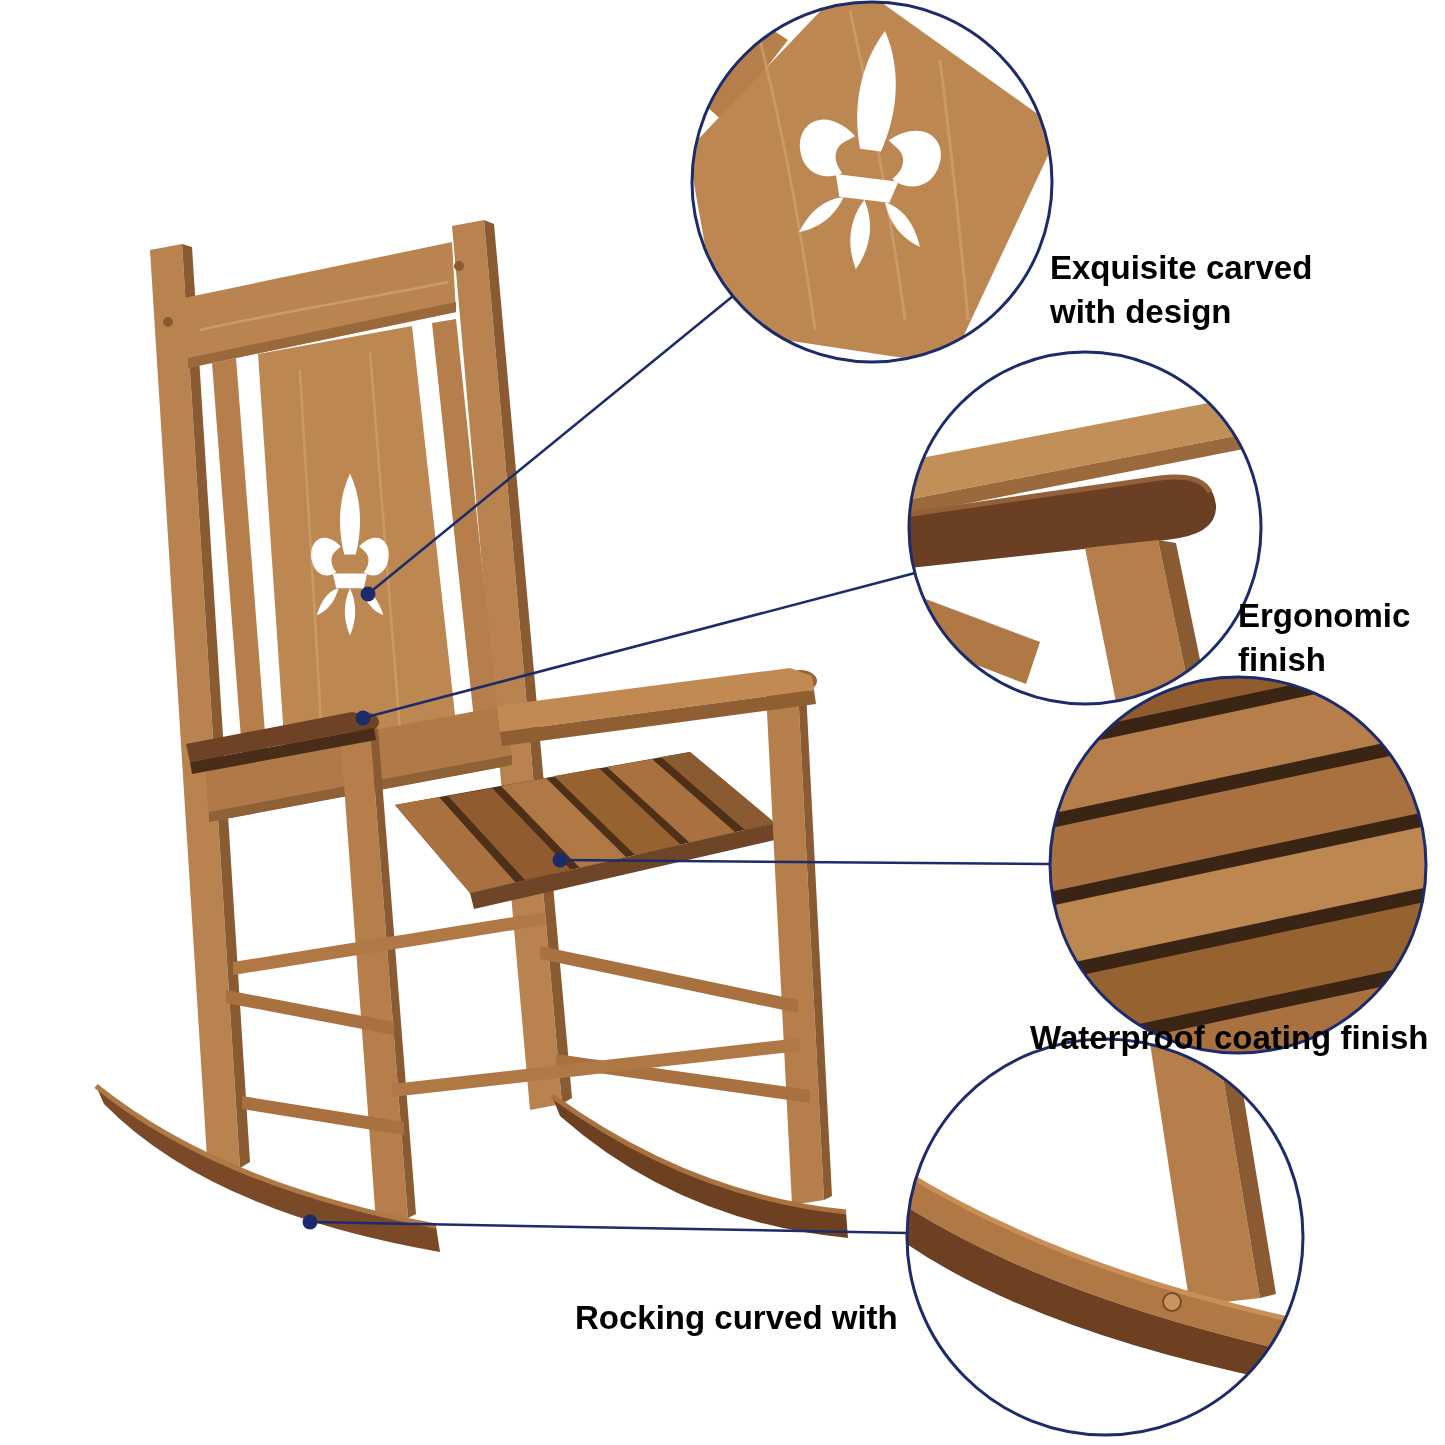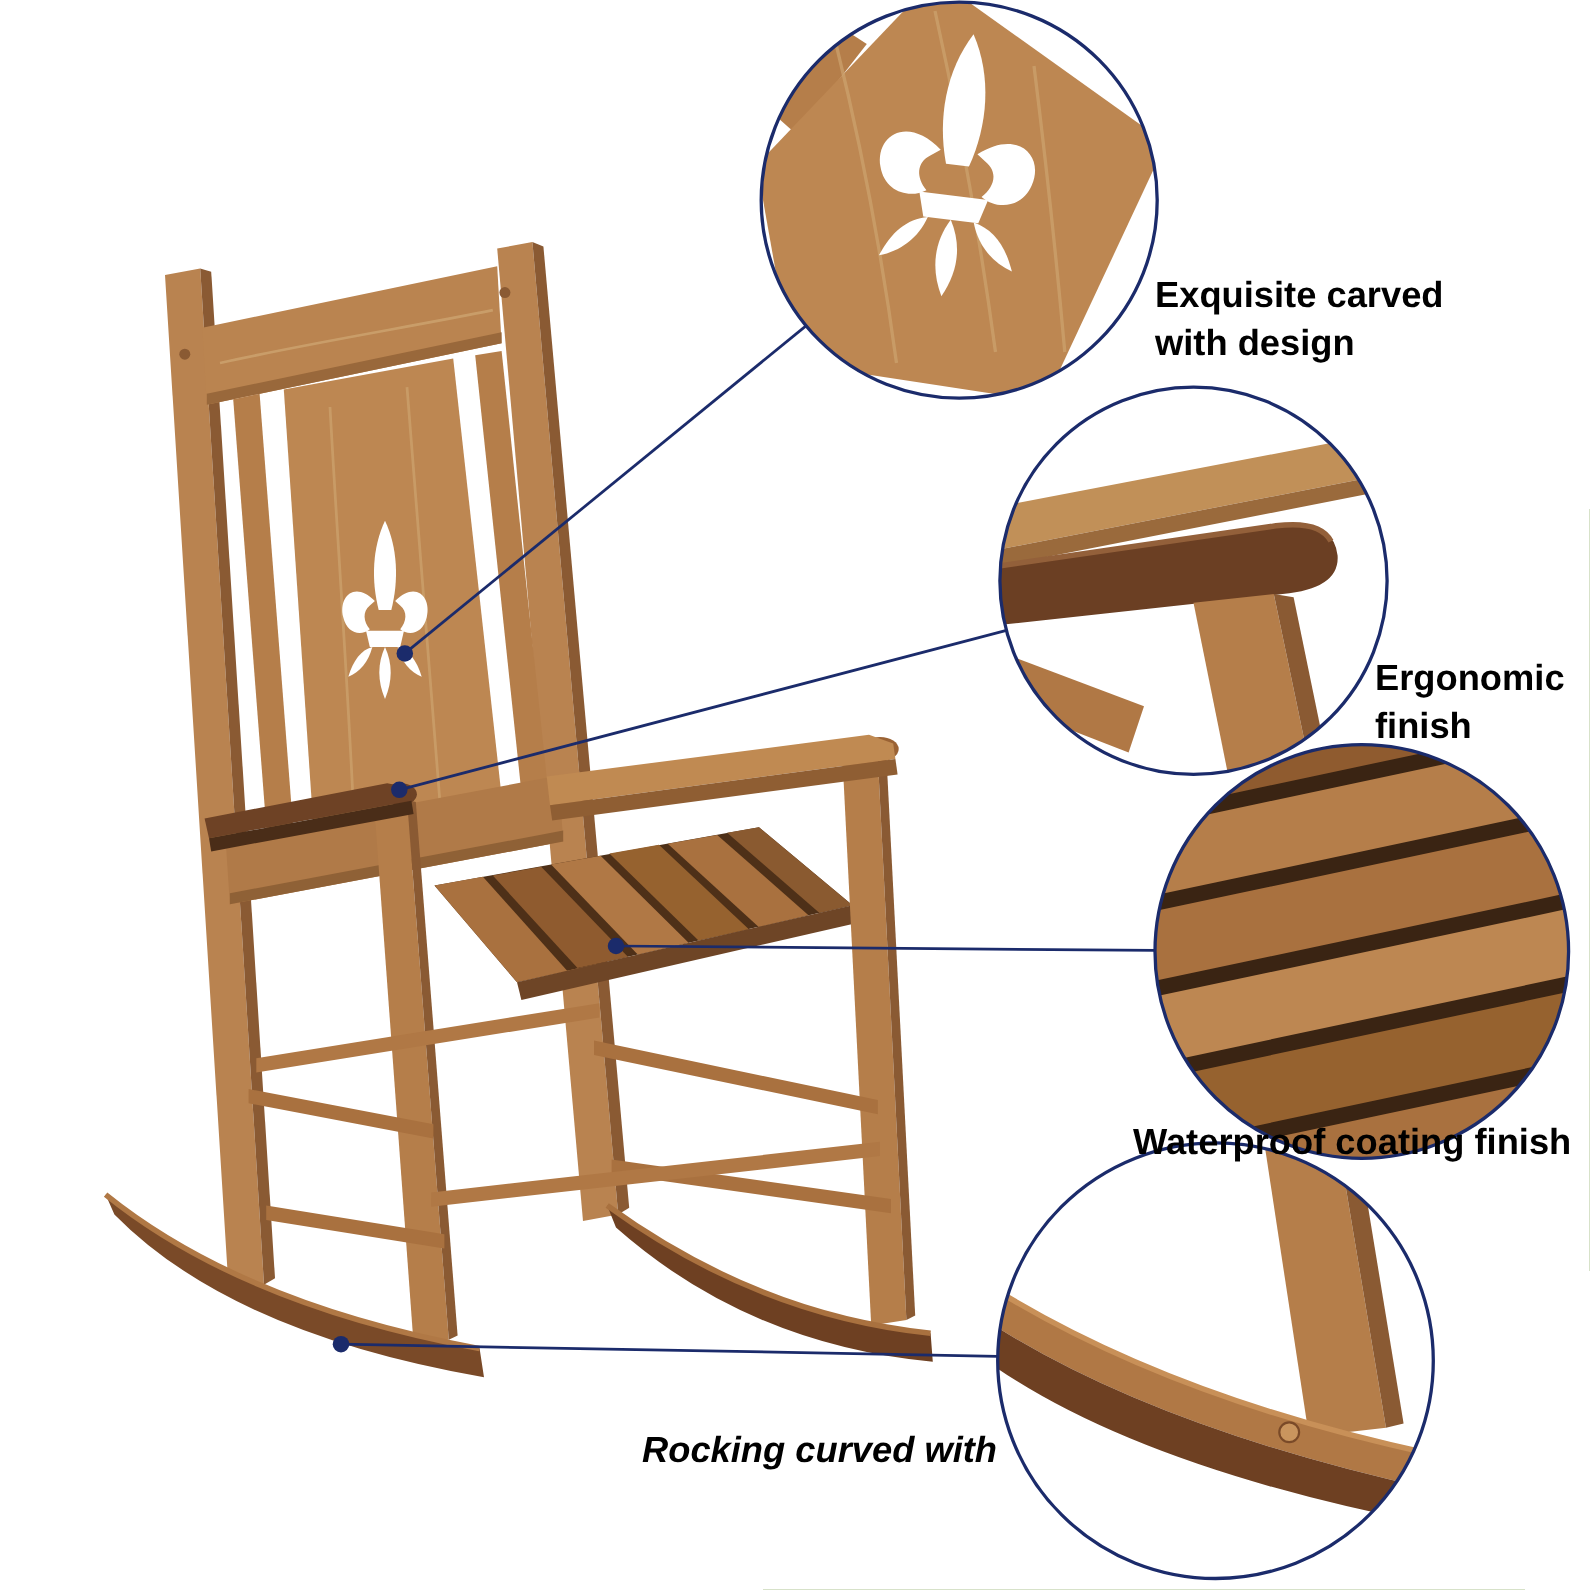--- a/index.html
+++ b/index.html
@@ -1,25 +1,25 @@
 <!DOCTYPE html>
 <html><head>
 <meta charset="utf-8">
 <style>
   html,body{margin:0;padding:0;background:#ffffff;}
   .canvas{
-    position:relative;width:1445px;height:1445px;background:#4d7c0f;
+    position:relative;width:1445px;height:1445px;background:#ec4899;
     overflow:hidden;font-family:"Liberation Sans",sans-serif;
   }
   .scene{position:absolute;left:0;top:0;}
   .label{
     position:absolute;color:#000;font-weight:700;font-size:33px;line-height:1.32;
     letter-spacing:0px;white-space:nowrap;
   }
-  .label-rocker{white-space:normal;text-align:center;width:340px;font-style:italic;}
+  .label-rocker{white-space:normal;text-align:left;width:340px;}
 </style>
 </head>
 <body>
 
 <div class="canvas">
 
 <svg class="scene" width="1445" height="1445" viewBox="0 0 1445 1445">
   <defs>
     <g id="fleur">
       <path d="M0,-70 C10,-52 11,-30 5,-10 L-5,-10 C-11,-30 -10,-52 0,-70 Z"></path>
@@ -192,21 +192,21 @@
     </g>
     <circle cx="1105" cy="1237" r="198" fill="none" stroke="#1b2b6b" stroke-width="3"></circle>
   </g>
 </svg>
 
 <div class="label" style="left:1050px;top:246px;">
   <span>Exquisite carved</span><br>
   <span>with design</span>
 </div>
 
-<div class="label" style="left:1238px;top:594px;margin-left:12px;">
+<div class="label" style="left:1238px;top:594px;">
   <span>Ergonomic</span><br>
   <span>finish</span>
 </div>
 
 <div class="label" style="left:1030px;top:1016px;">
   <span>Waterproof coating finish</span>
 </div>
 
 <div class="label label-rocker" style="left:575px;top:1296px;">
   <span>Rocking curved with</span><br>

